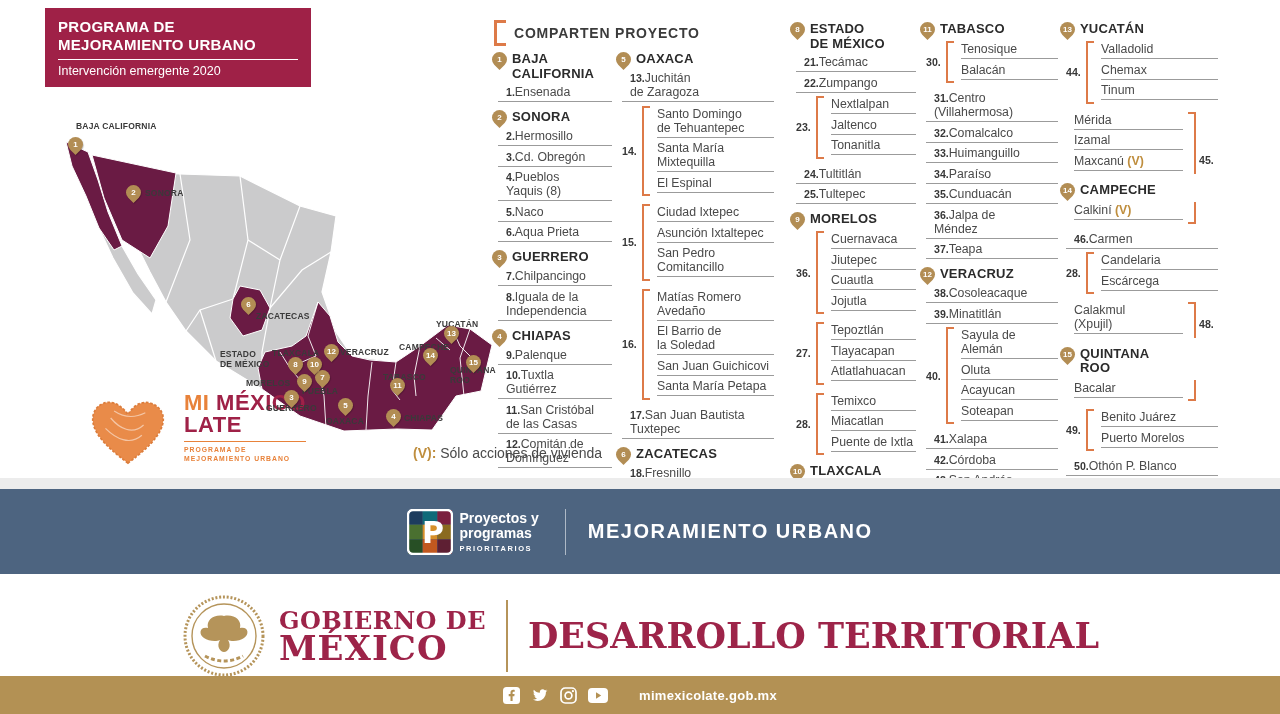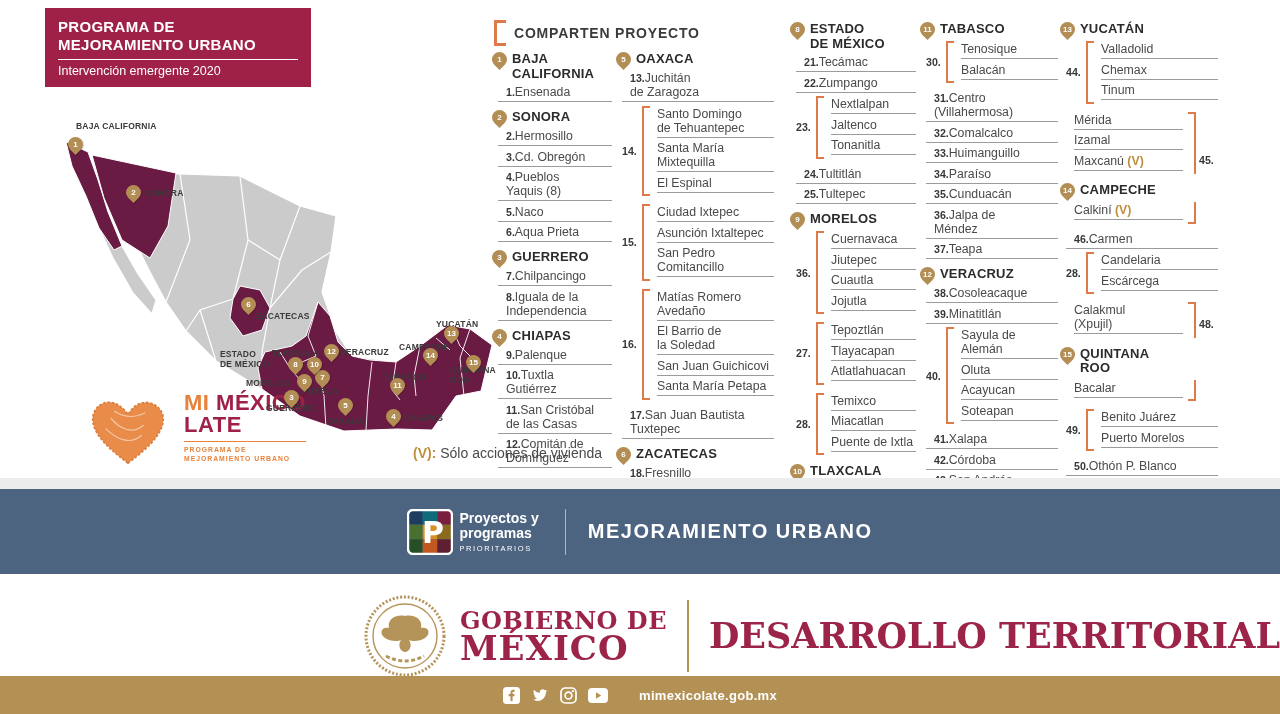--- a/index.html
+++ b/index.html
@@ -49,24 +49,24 @@
   .side-r .gn{padding-left:3px;width:19px}
   .vtag{color:#bf8e3e;font-weight:bold}
   
   .note{position:absolute;left:413px;top:445px;font-size:14px;color:#4a4a4a}
   .note .vt{color:#bf8e3e;font-weight:bold}
   
   .strip{position:absolute;left:0;top:478px;width:1280px;height:11px;background:#ececec}
   .fblue{position:absolute;left:0;top:489px;width:1280px;height:85px;background:#4d6480;display:flex;align-items:center;justify-content:center}
   .pbrand{color:#fff;margin-left:6px}
   .pbrand .b1{font-weight:bold;font-size:14px;line-height:15px}
-  .pbrand .b2{font-size:7.5px;letter-spacing:1.6px;margin-top:3px;font-weight:normal}
+  .pbrand .b2{font-size:7.5px;letter-spacing:1.6px;margin-top:3px;font-weight:bold}
   .vdiv{width:1px;height:46px;background:rgba(255,255,255,.55);margin:0 22px 0 26px}
   .fbtitle{color:#fff;font-weight:bold;font-size:20px;letter-spacing:1.5px}
-  .fgob{position:absolute;left:0;top:574px;width:1280px;height:123px;display:flex;align-items:center;justify-content:flex-end}
+  .fgob{position:absolute;left:0;top:574px;width:1280px;height:123px;display:flex;align-items:center;justify-content:center}
   .gobtext{color:#9d2449;font-family:"DejaVu Serif","Liberation Serif",serif;font-weight:bold;margin-left:12px}
   .gobtext .g1{font-size:24px;line-height:24px;letter-spacing:.5px}
   .gobtext .g2{font-size:34px;line-height:30px;letter-spacing:1px}
   .gdiv{width:2px;height:72px;background:#b5945a;margin:0 20px}
   .dt .dtt{font-family:"DejaVu Serif","Liberation Serif",serif;font-weight:bold;font-size:35px;line-height:36px;color:#9d2449}
   .dt .dts{font-size:8px;font-weight:bold;color:#9d2449;letter-spacing:1.2px;margin-top:2px}
   .fgold{position:absolute;left:0;top:676px;width:1280px;height:38px;background:#b39154;display:flex;align-items:center;justify-content:center;gap:11px}
   .fgold .url{color:#fff;font-weight:bold;font-size:13px;letter-spacing:.3px;margin-left:20px}
   .icn{display:flex;align-items:center}
 </style>

